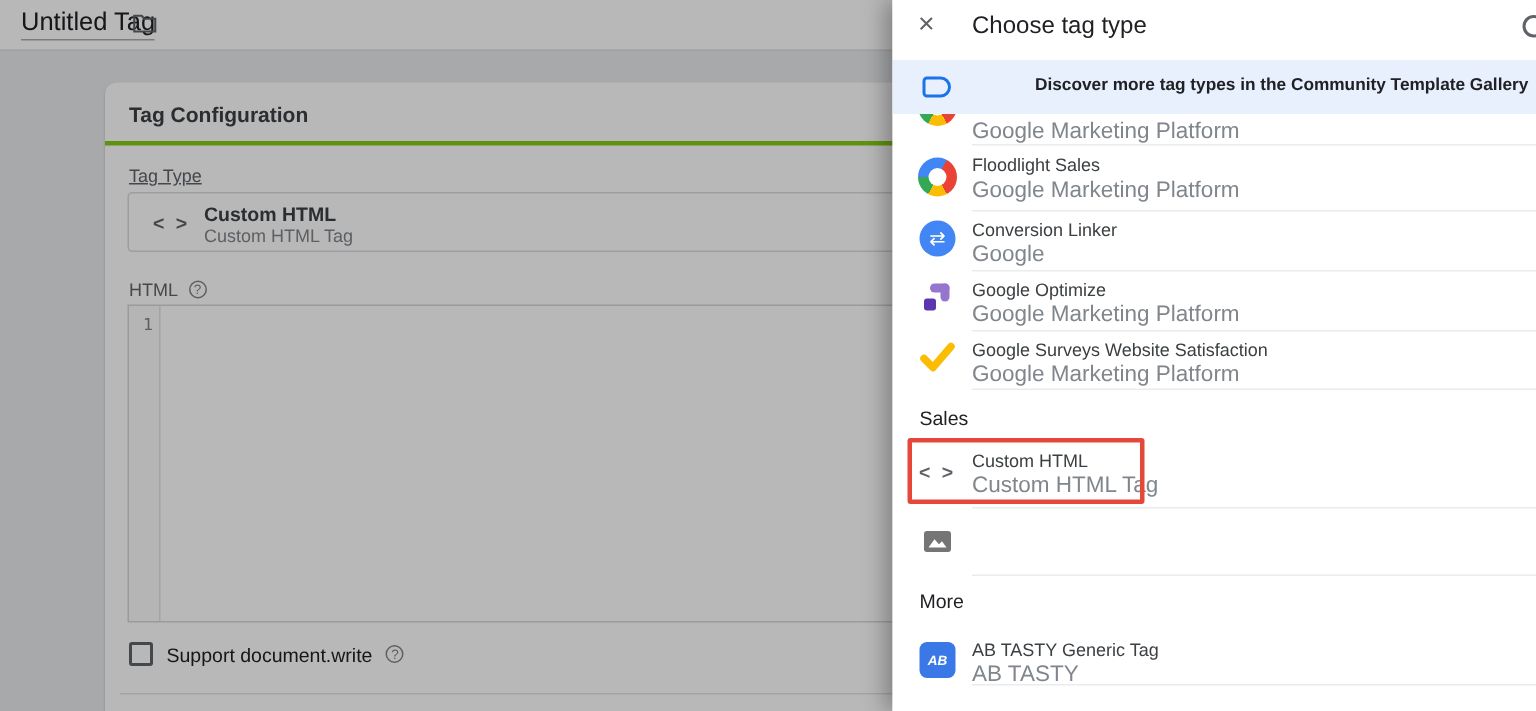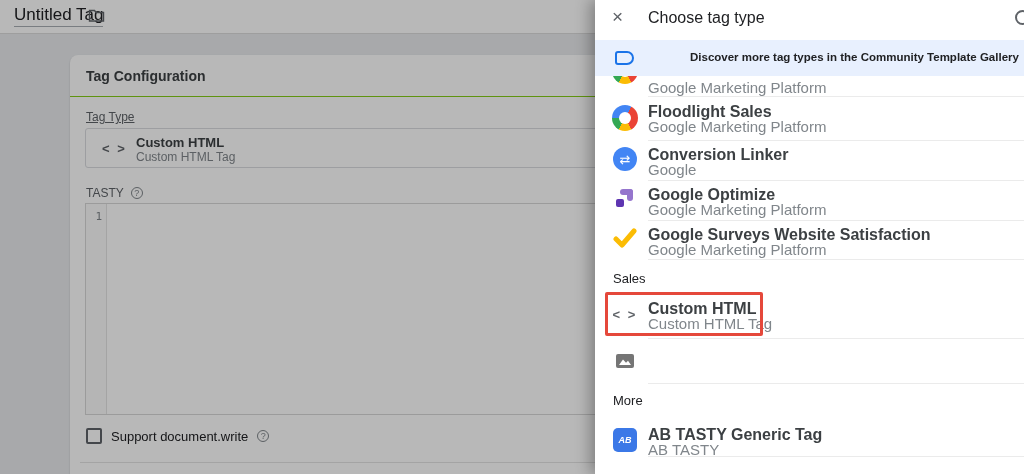--- a/index.html
+++ b/index.html
@@ -12,21 +12,21 @@
     position:relative;width:1024px;height:474px;overflow:hidden;
     font-family:"Liberation Sans",sans-serif;background:#e9ebee;
     -webkit-font-smoothing:antialiased;
   }
   
   .left{position:absolute;left:0;top:0;width:595px;height:474px;overflow:hidden;background:#e9ebee;}
   .topbar{position:absolute;left:0;top:0;width:100%;height:33px;background:#fff;border-bottom:1px solid #dcdcdc;}
   .page-title{position:absolute;left:14px;top:5px;font-size:17px;color:#202124;border-bottom:1px solid #a8adb3;padding-bottom:1px;}
   .folder-btn{position:absolute;left:88px;top:8px;width:18px;height:16px;}
   .card{position:absolute;left:70px;top:55px;width:540px;height:420px;background:#fff;border-radius:8px 0 0 0;box-shadow:0 1px 2px rgba(0,0,0,0.18);}
-  .card-header{position:absolute;left:0;top:0;width:100%;height:42px;border-bottom:1px solid #84cc16;box-sizing:border-box;}
+  .card-header{position:absolute;left:0;top:0;width:100%;height:42px;border-bottom:3px solid #84cc16;box-sizing:border-box;}
   .card-header .ttl{position:absolute;left:16px;top:13px;font-size:14px;font-weight:bold;color:#3c4043;}
   .field-label{position:absolute;left:16px;top:55px;font-size:12px;color:#5f6368;text-decoration:underline;}
   .type-selector{position:absolute;left:15px;top:73px;width:520px;height:40px;border:1px solid #dadce0;border-radius:3px;box-sizing:border-box;background:#fff;}
   .code-glyph{font-weight:bold;color:#5f6368;letter-spacing:2px;font-size:13px;}
   .type-selector .code-glyph{position:absolute;left:16px;top:12px;}
   .type-selector .t{position:absolute;left:50px;top:6px;font-size:13px;font-weight:bold;color:#3c4043;}
   .type-selector .s{position:absolute;left:50px;top:21px;font-size:12px;color:#80868b;}
   .html-row{position:absolute;left:16px;top:131px;height:14px;font-size:12px;color:#5f6368;display:flex;align-items:center;gap:7px;}
   .help-icon{display:inline-flex;width:12px;height:12px;border:1px solid #80868b;border-radius:50%;align-items:center;justify-content:center;font-size:9px;color:#80868b;box-sizing:border-box;line-height:1;}
   .editor{position:absolute;left:15px;top:148px;width:520px;height:212px;border:1px solid #d7d7d7;box-sizing:border-box;background:#fff;}
@@ -41,21 +41,21 @@
   .modal{position:absolute;left:595px;top:0;width:429px;height:474px;background:#fff;box-shadow:-5px 0 14px rgba(0,0,0,0.30);overflow:hidden;z-index:5;}
   .modal-header{position:absolute;left:0;top:0;width:100%;height:40px;background:#fff;}
   .close-btn{position:absolute;left:17px;top:7px;font-size:19px;color:#5f6368;line-height:1;cursor:pointer;}
   .modal-title{position:absolute;left:53px;top:9px;font-size:16px;color:#202124;}
   .search-partial{position:absolute;left:420px;top:10px;width:11px;height:11px;border:2px solid #5f6368;border-radius:50%;}
   .banner{position:absolute;left:0;top:40px;width:100%;height:36px;background:var(--banner-bg);z-index:2;}
   .banner .tag-shape{position:absolute;left:20px;top:11px;width:15px;height:10px;border:2px solid #1a73e8;border-radius:3px 7px 7px 3px;}
   .banner .btxt{position:absolute;left:53px;top:11px;font-size:11.5px;font-weight:bold;color:#202124;padding-left:42px;}
   .item{position:absolute;left:0;width:100%;height:44px;z-index:1;}
   .item .txt{position:absolute;left:53px;top:0;right:8px;}
-  .item .t{position:absolute;left:0;top:7px;font-size:16px;font-weight:bold;color:#3c4043;white-space:nowrap;}
+  .item .t{position:absolute;left:0;top:7px;font-size:12px;font-weight:normal;color:#3c4043;white-space:nowrap;}
   .item .s{position:absolute;left:0;top:22px;font-size:15px;color:#80868b;white-space:nowrap;}
   .item .txt{height:40px;}
   .icon-box{position:absolute;left:17px;width:26px;height:26px;display:flex;align-items:center;justify-content:center;}
   .divider{position:absolute;left:53px;right:0;height:1px;background:#ebebeb;z-index:0;}
   .section-header{position:absolute;left:18px;font-size:13px;color:#202124;}
   
   .ring{border-radius:50%;background:conic-gradient(from 0deg,#4285f4 0 8%,#ea4335 8% 42%,#fbbc05 42% 58%,#34a853 58% 75%,#4285f4 75% 100%);}
   .ring .hole{width:12px;height:12px;border-radius:50%;background:#fff;}
   .blue-circle{width:24px;height:24px;border-radius:50%;background:var(--accent-blue);color:#fff;display:flex;align-items:center;justify-content:center;font-size:13px;font-family:"DejaVu Sans",sans-serif;}
   .opt{position:relative;width:24px;height:24px;}
@@ -90,21 +90,21 @@
       </div>
       <div class="field-label">Tag Type</div>
 
       <div class="type-selector">
         <span class="code-glyph">&lt; &gt;</span>
         <span class="t">Custom HTML</span>
         <span class="s">Custom HTML Tag</span>
       </div>
 
       <div class="html-row">
-        <span>TASTY</span>
+        <span>HTML</span>
         <span class="help-icon">?</span>
       </div>
 
       <div class="editor">
         <div class="gutter">1</div>
         <div class="code-area"></div>
       </div>
 
       <div class="checkbox-row">
         <span class="checkbox"></span>

